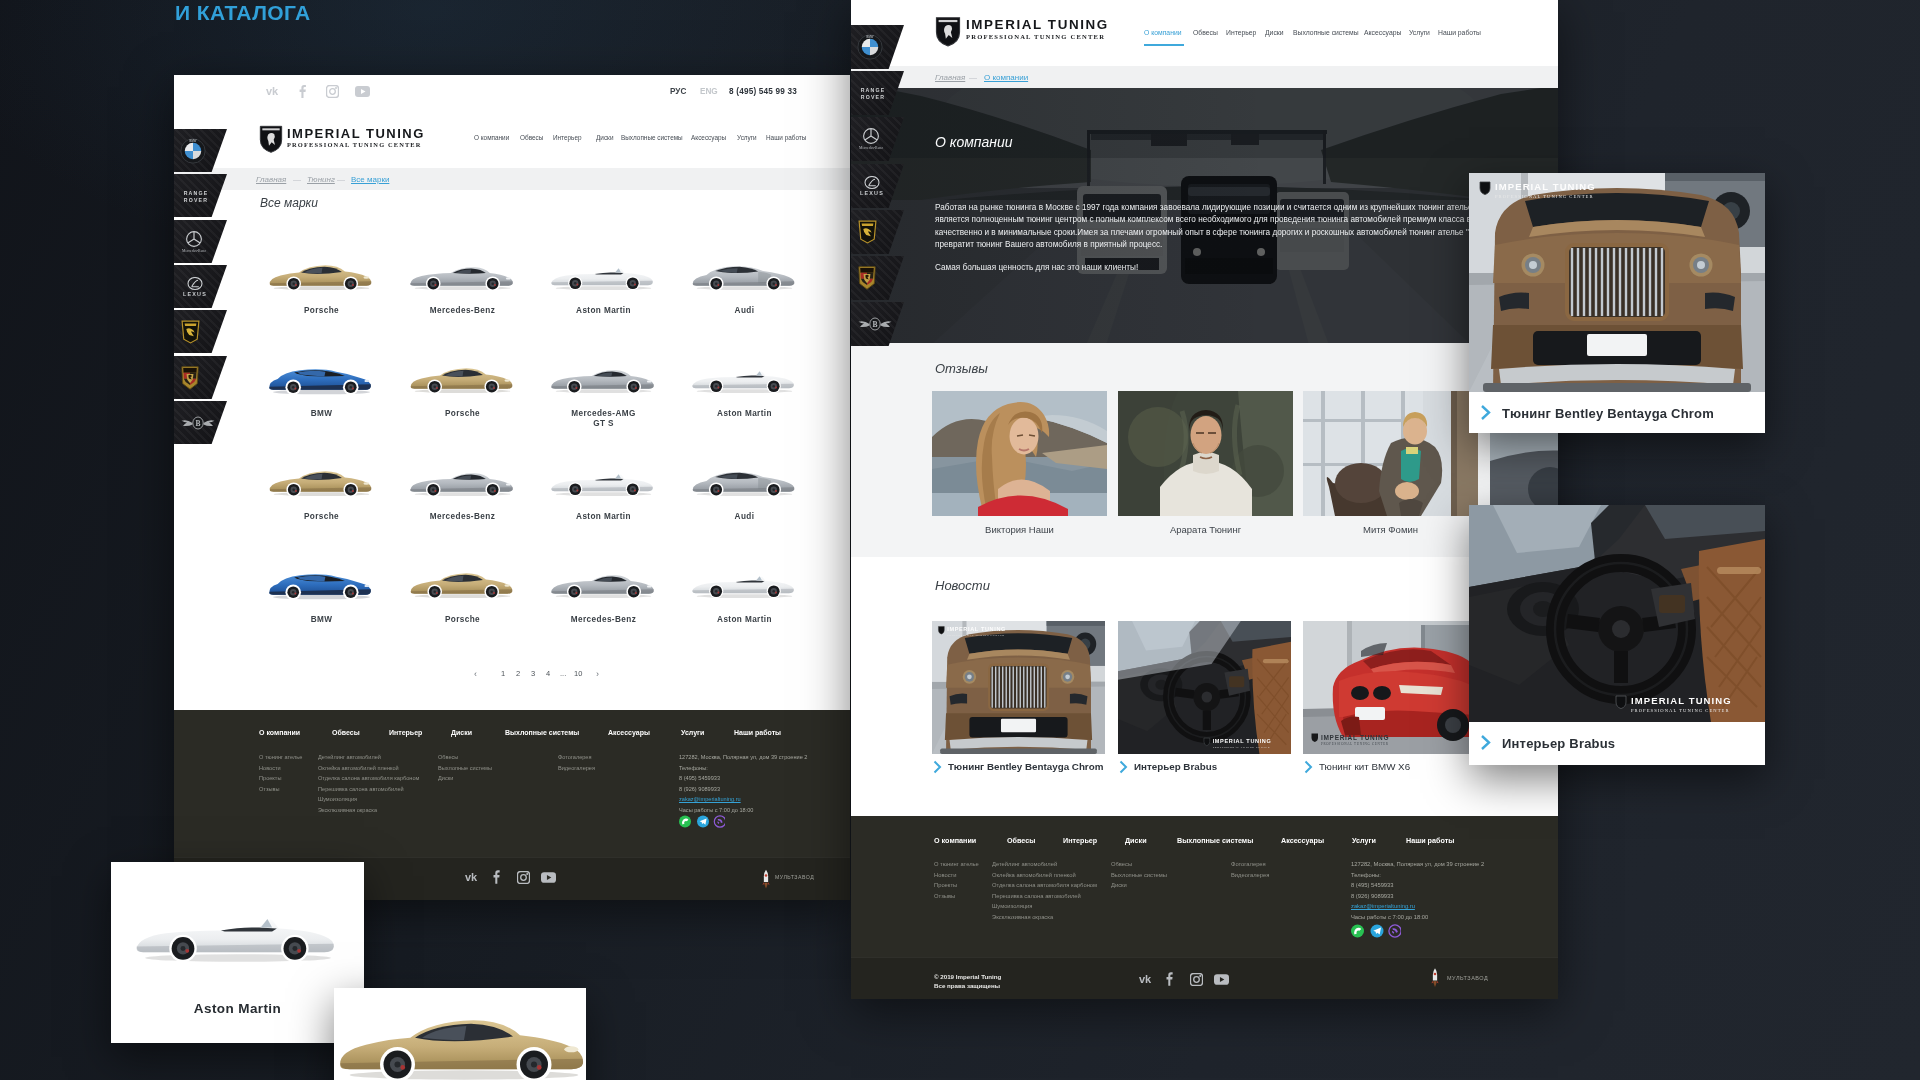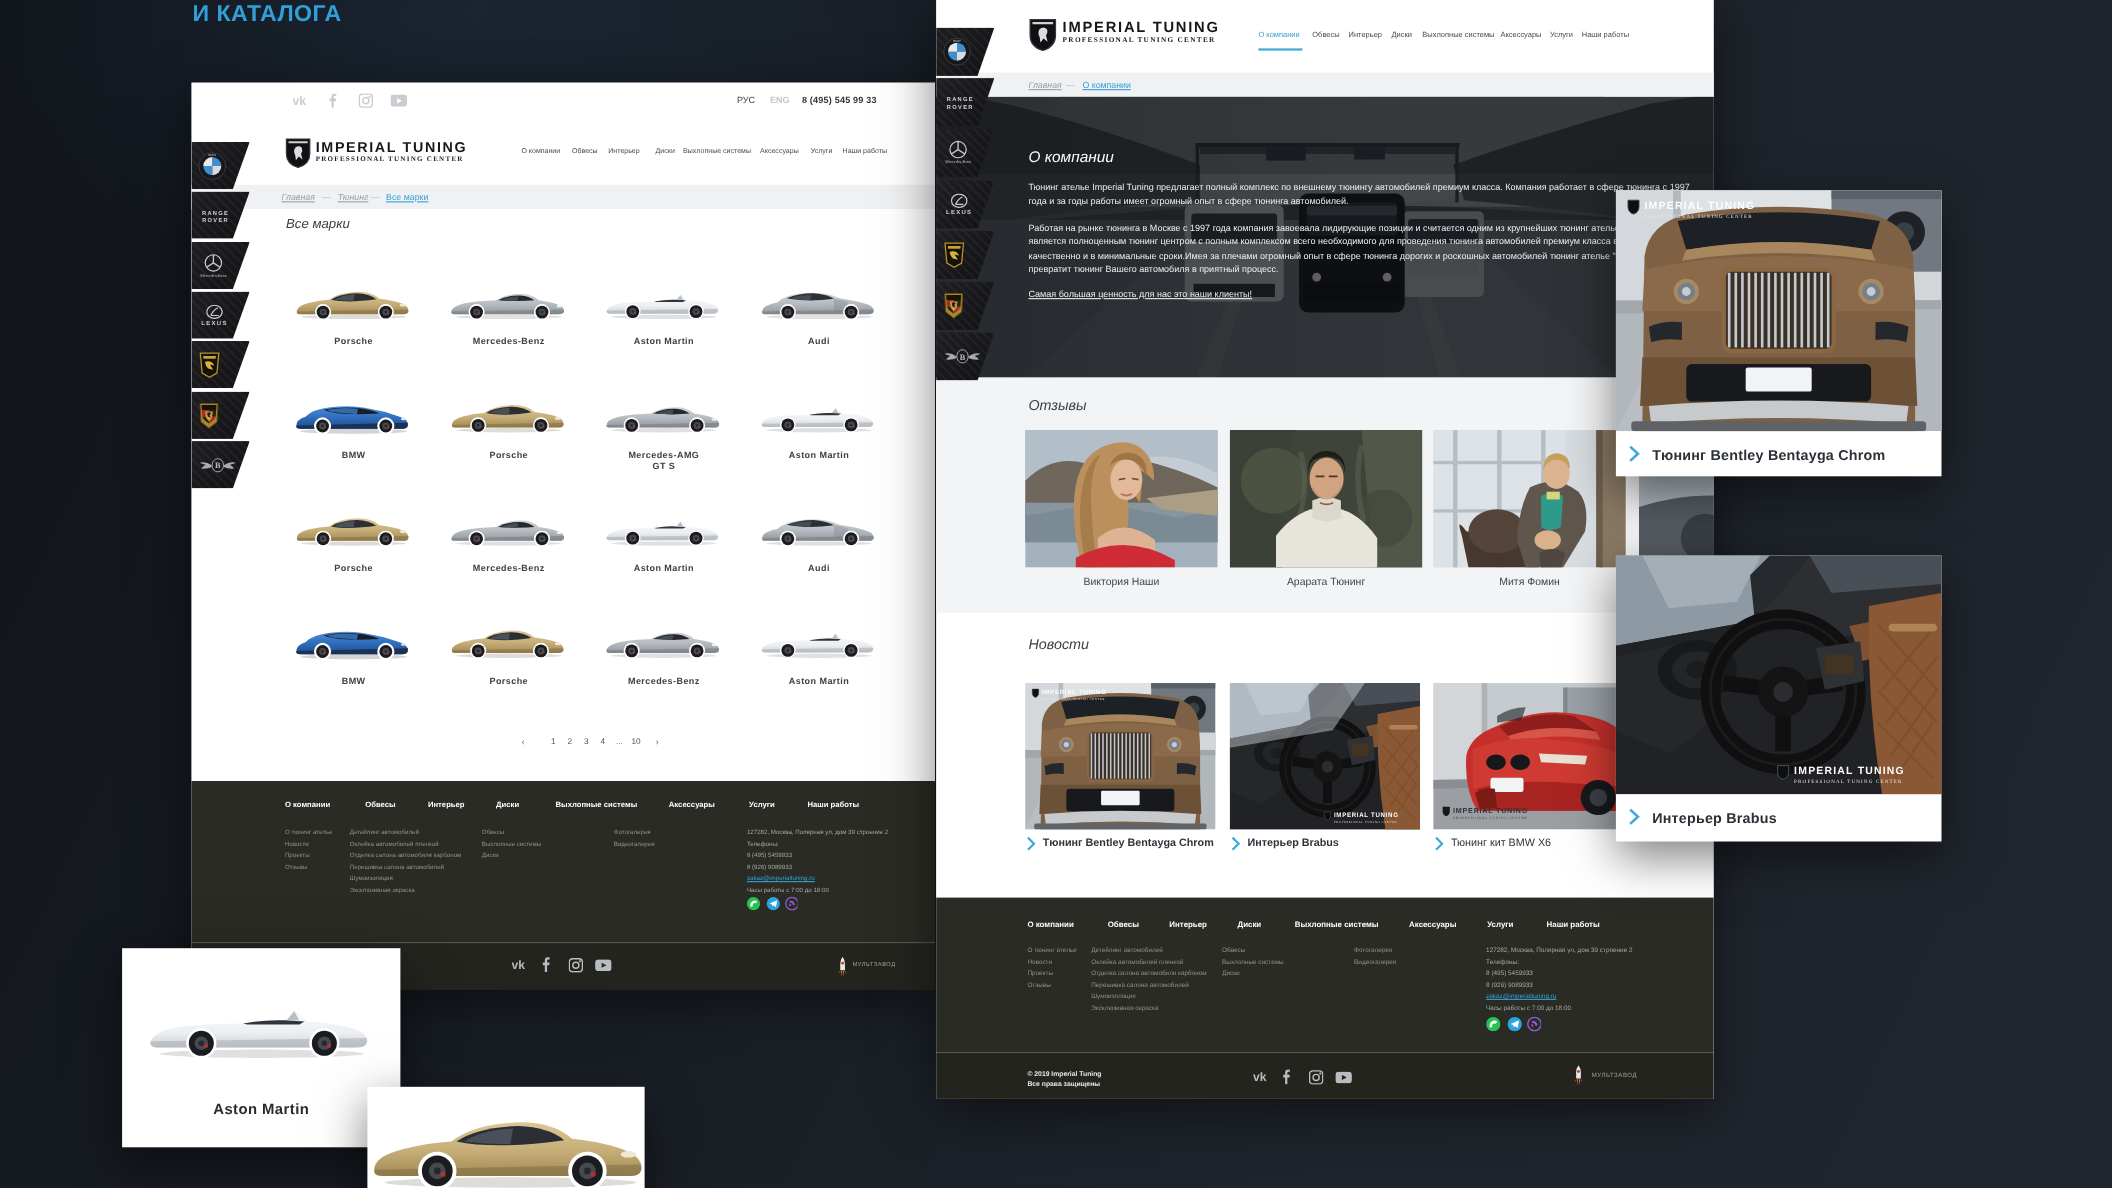--- a/index.html
+++ b/index.html
@@ -255,21 +255,21 @@
       </svg>
     <svg class="abs" style="left:152px;top:10px" width="13" height="13">
         <rect x="0.5" y="0.5" width="12" height="12" rx="3" fill="none" stroke="#c9ccd1" stroke-width="1.4"></rect>
         <circle cx="6.5" cy="6.5" r="2.8" fill="none" stroke="#c9ccd1" stroke-width="1.3"></circle>
         <circle cx="10" cy="3" r="1" fill="#c9ccd1"></circle>
       </svg>
     <svg class="abs" style="left:181px;top:11px" width="15" height="11">
         <rect width="15" height="11" rx="3" fill="#c9ccd1"></rect>
         <path d="M6 3 L10.5 5.5 L6 8 Z" fill="#fff"></path>
       </svg>
-    <div class="abs" style="left:496px;top:12px;font-size:8.2px;font-weight:normal;color:#3c4248;">РУС</div>
+    <div class="abs" style="left:496px;top:12px;font-size:8.2px;font-weight:bold;color:#3c4248;">РУС</div>
     <div class="abs" style="left:526px;top:12px;font-size:8.2px;font-weight:bold;color:#c3c7cb;">ENG</div>
     <div class="abs" style="left:555px;top:12px;font-size:8.2px;font-weight:bold;color:#2e343b;letter-spacing:0.2px;">8 (495) 545 99 33</div>
   </div>
 
   <svg class="abs" style="left:85px;top:50px" width="24" height="28" viewBox="0 0 36 42">
       <use href="#shieldLogo"></use>
     </svg>
   <div class="abs" style="left:113px;top:51px;font-size:13px;font-weight:bold;color:#15171a;letter-spacing:1.5px;white-space:nowrap;">IMPERIAL TUNING</div>
   <div class="abs" style="left:113px;top:66px;font-size:6.4px;color:#1a1c1f;letter-spacing:1.15px;font-family:'Liberation Serif',serif;font-weight:bold;white-space:nowrap;">PROFESSIONAL TUNING CENTER</div>
   <div class="abs nav" style="left:300px;top:59px;width:379px;font-size:6.4px;color:#464c54;white-space:nowrap;">
@@ -494,31 +494,27 @@
     <rect x="337" y="96" width="82" height="30" rx="3" fill="#1b1f23"></rect>
     <rect x="337" y="99" width="82" height="9" rx="3" fill="#383e44"></rect>
     <rect x="334" y="170" width="88" height="16" fill="#050607"></rect>
     <circle cx="346" cy="164" r="4" fill="#cfcfc8" opacity="0.8"></circle>
     <circle cx="410" cy="164" r="4" fill="#cfcfc8" opacity="0.8"></circle>
     <rect width="707" height="257" fill="rgba(16,18,22,0.48)"></rect>
     <rect width="707" height="70" fill="rgba(10,12,16,0.22)"></rect>
     <rect width="420" height="257" fill="url(#heroLG)"></rect>
   </svg>
   <div class="abs" style="left:84px;top:134px;font-size:14px;font-style:italic;color:#fafbfc;">О компании</div>
-  <div class="abs" style="left:84px;top:165px;font-size:8.2px;line-height:12.3px;color:#edeff1;white-space:nowrap;">
-    Тюнинг ателье Imperial Tuning предлагает полный комплекс по внешнему тюнингу автомобилей премиум класса. Компания работает в сфере тюнинга с 1997<br>
-    года и за годы работы имеет огромный опыт в сфере тюнинга автомобилей.
-  </div>
   <div class="abs" style="left:84px;top:202px;font-size:8.2px;line-height:12.3px;color:#edeff1;white-space:nowrap;">
     Работая на рынке тюнинга в Москве с 1997 года компания завоевала лидирующие позиции и считается одним из крупнейших тюнинг ателье России. Imperial Tuning<br>
     является полноценным тюнинг центром с полным комплексом всего необходимого для проведения тюнинга автомобилей премиум класса в одном месте,<br>
     качественно и в минимальные сроки.Имея за плечами огромный опыт в сфере тюнинга дорогих и роскошных автомобилей тюнинг ателье "Imperial Tuning"<br>
     превратит тюнинг Вашего автомобиля в приятный процесс.
   </div>
-  <div class="abs" style="left:84px;top:263px;font-size:8.2px;color:#edeff1;text-decoration:underline;">Самая большая ценность для нас это наши клиенты!</div>
+  <div class="abs" style="left:84px;top:263px;font-size:8.2px;color:#edeff1;">Самая большая ценность для нас это наши клиенты!</div>
   <div class="abs" style="left:0;top:343px;width:707px;height:214px;background:#f3f4f5;"></div>
   <div class="abs it" style="left:84px;top:361px;font-size:13px;">Отзывы</div>
   <svg class="abs" style="left:81px;top:391px" width="175" height="125" viewBox="0 0 175 125">
     <rect width="175" height="125" fill="#a3b2bd"></rect>
     <rect width="175" height="52" fill="#b3bfc8"></rect>
     <path d="M0 46 Q30 16 70 36 L100 26 Q140 34 175 52 L175 78 L0 78 Z" fill="#6f675c"></path>
     <path d="M100 26 Q140 34 175 52 L175 40 Q150 24 120 24 Z" fill="#c3ccd2"></path>
     <rect y="66" width="175" height="36" fill="#87959f"></rect>
     <path d="M0 78 L70 66 L140 80 L175 72 L175 102 L0 102 Z" fill="#7b8b96"></path>
     <path d="M110 62 L175 54 L175 78 L124 72 Z" fill="#ac9d85"></path>

